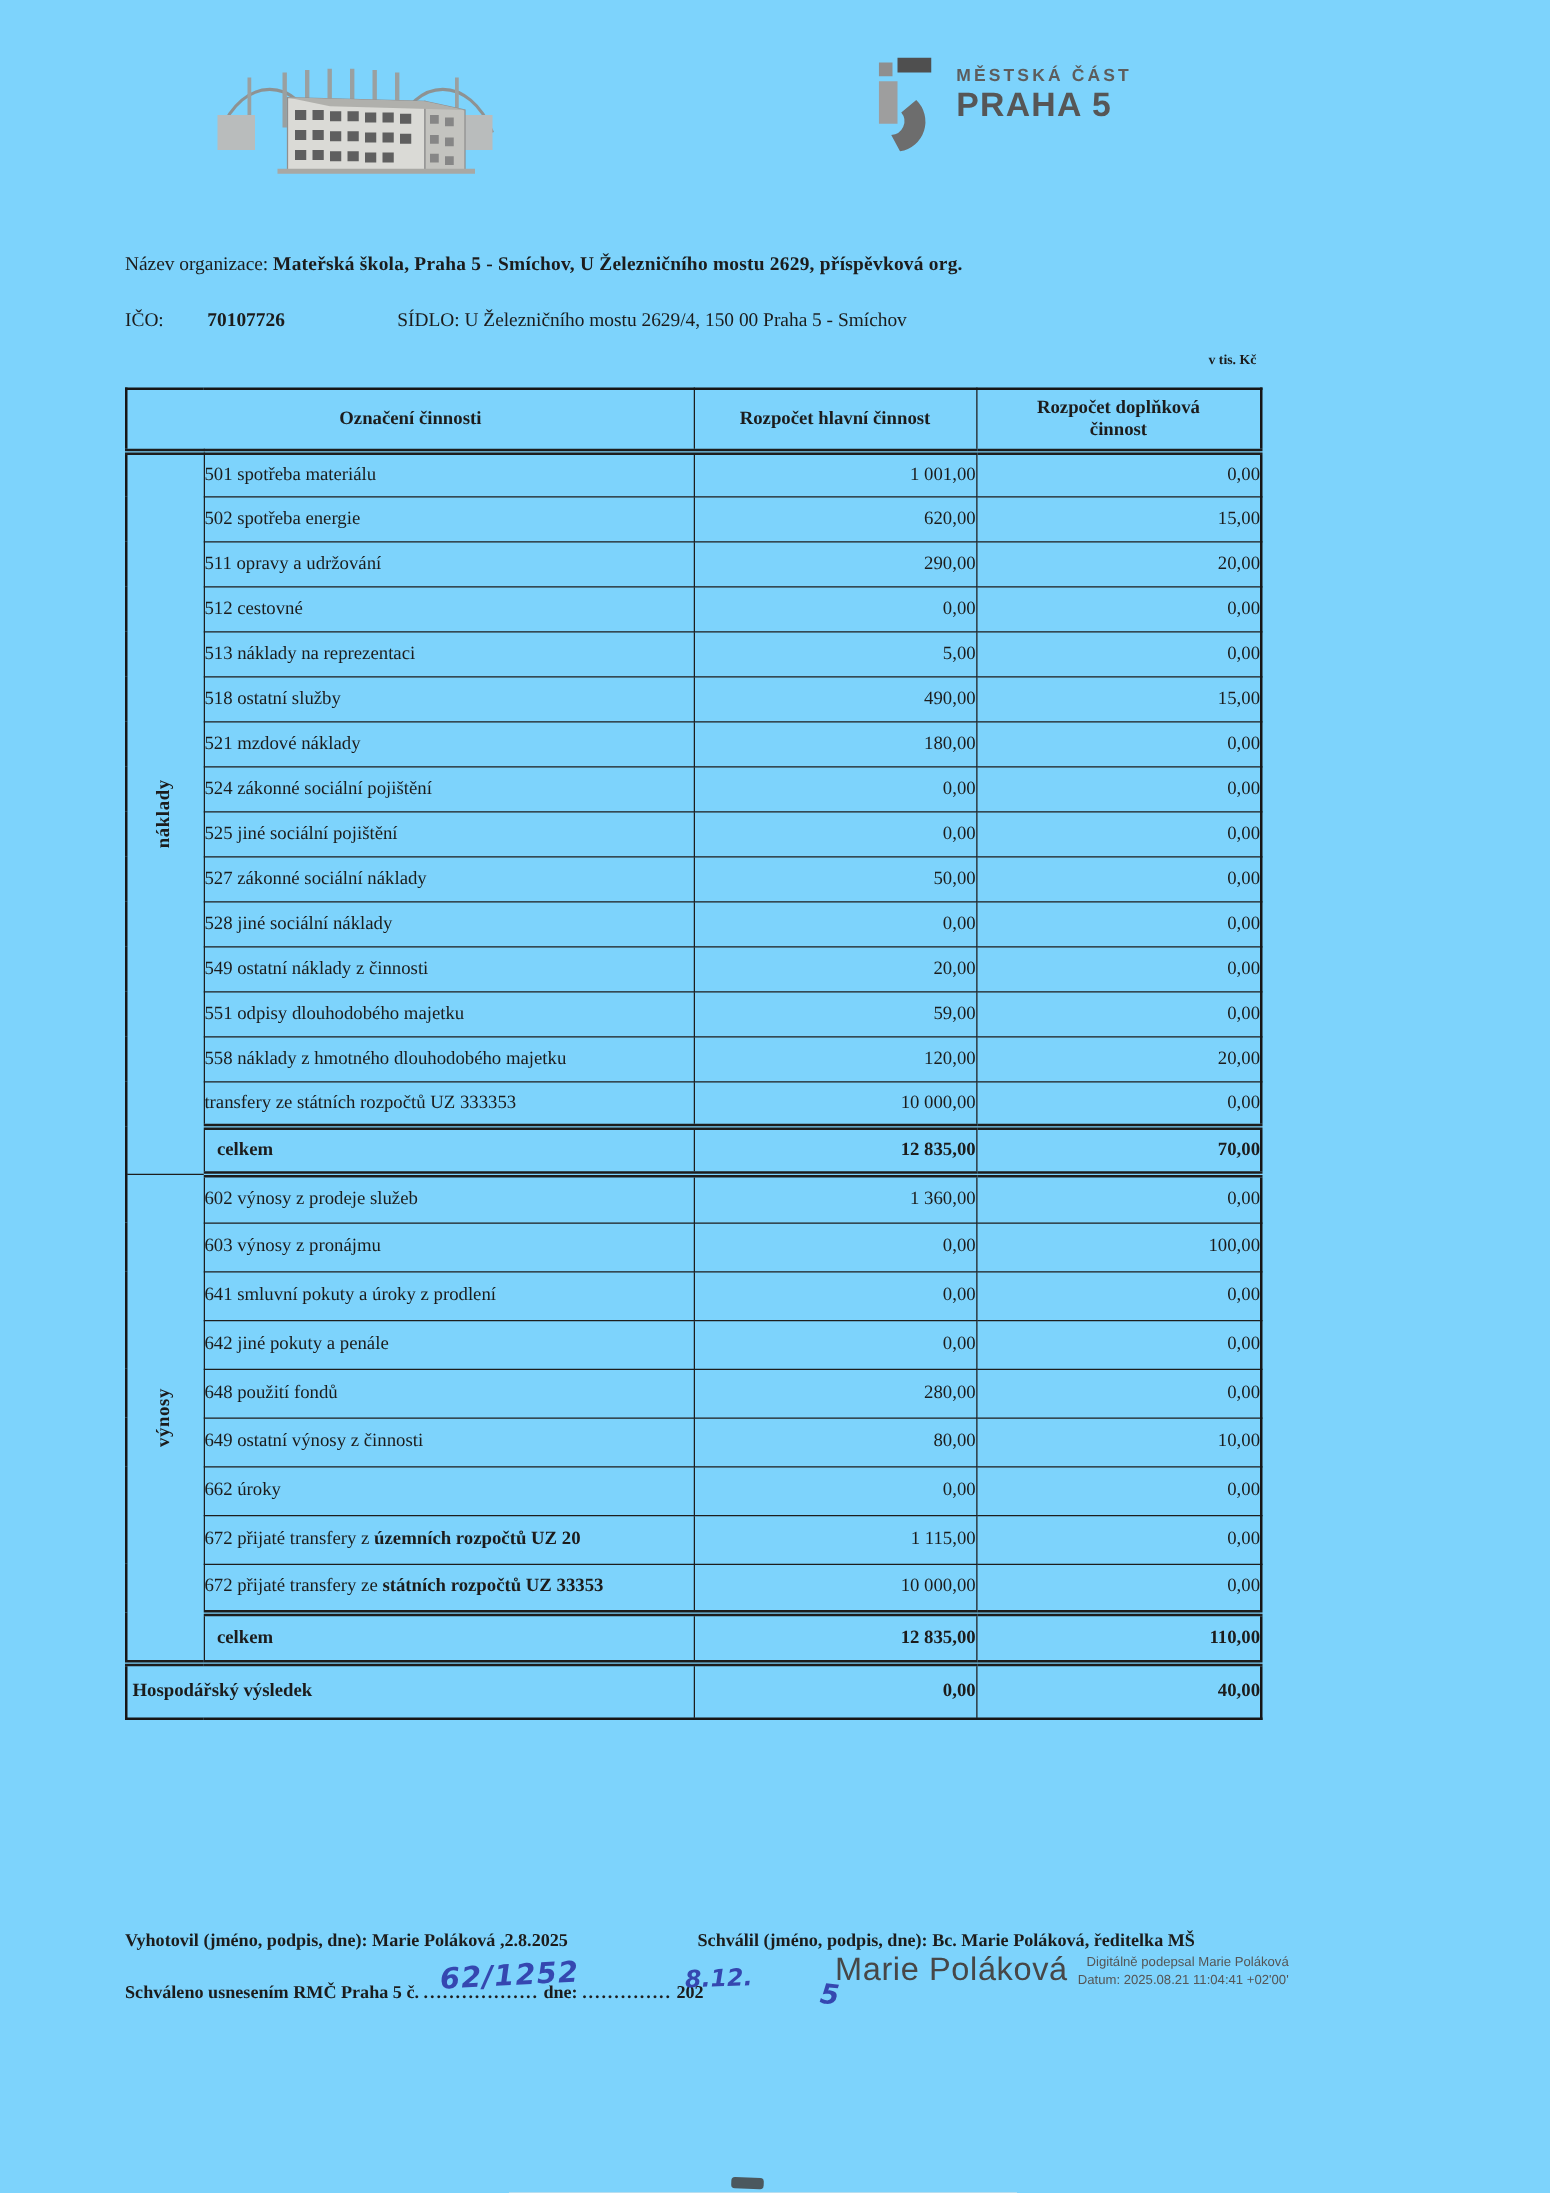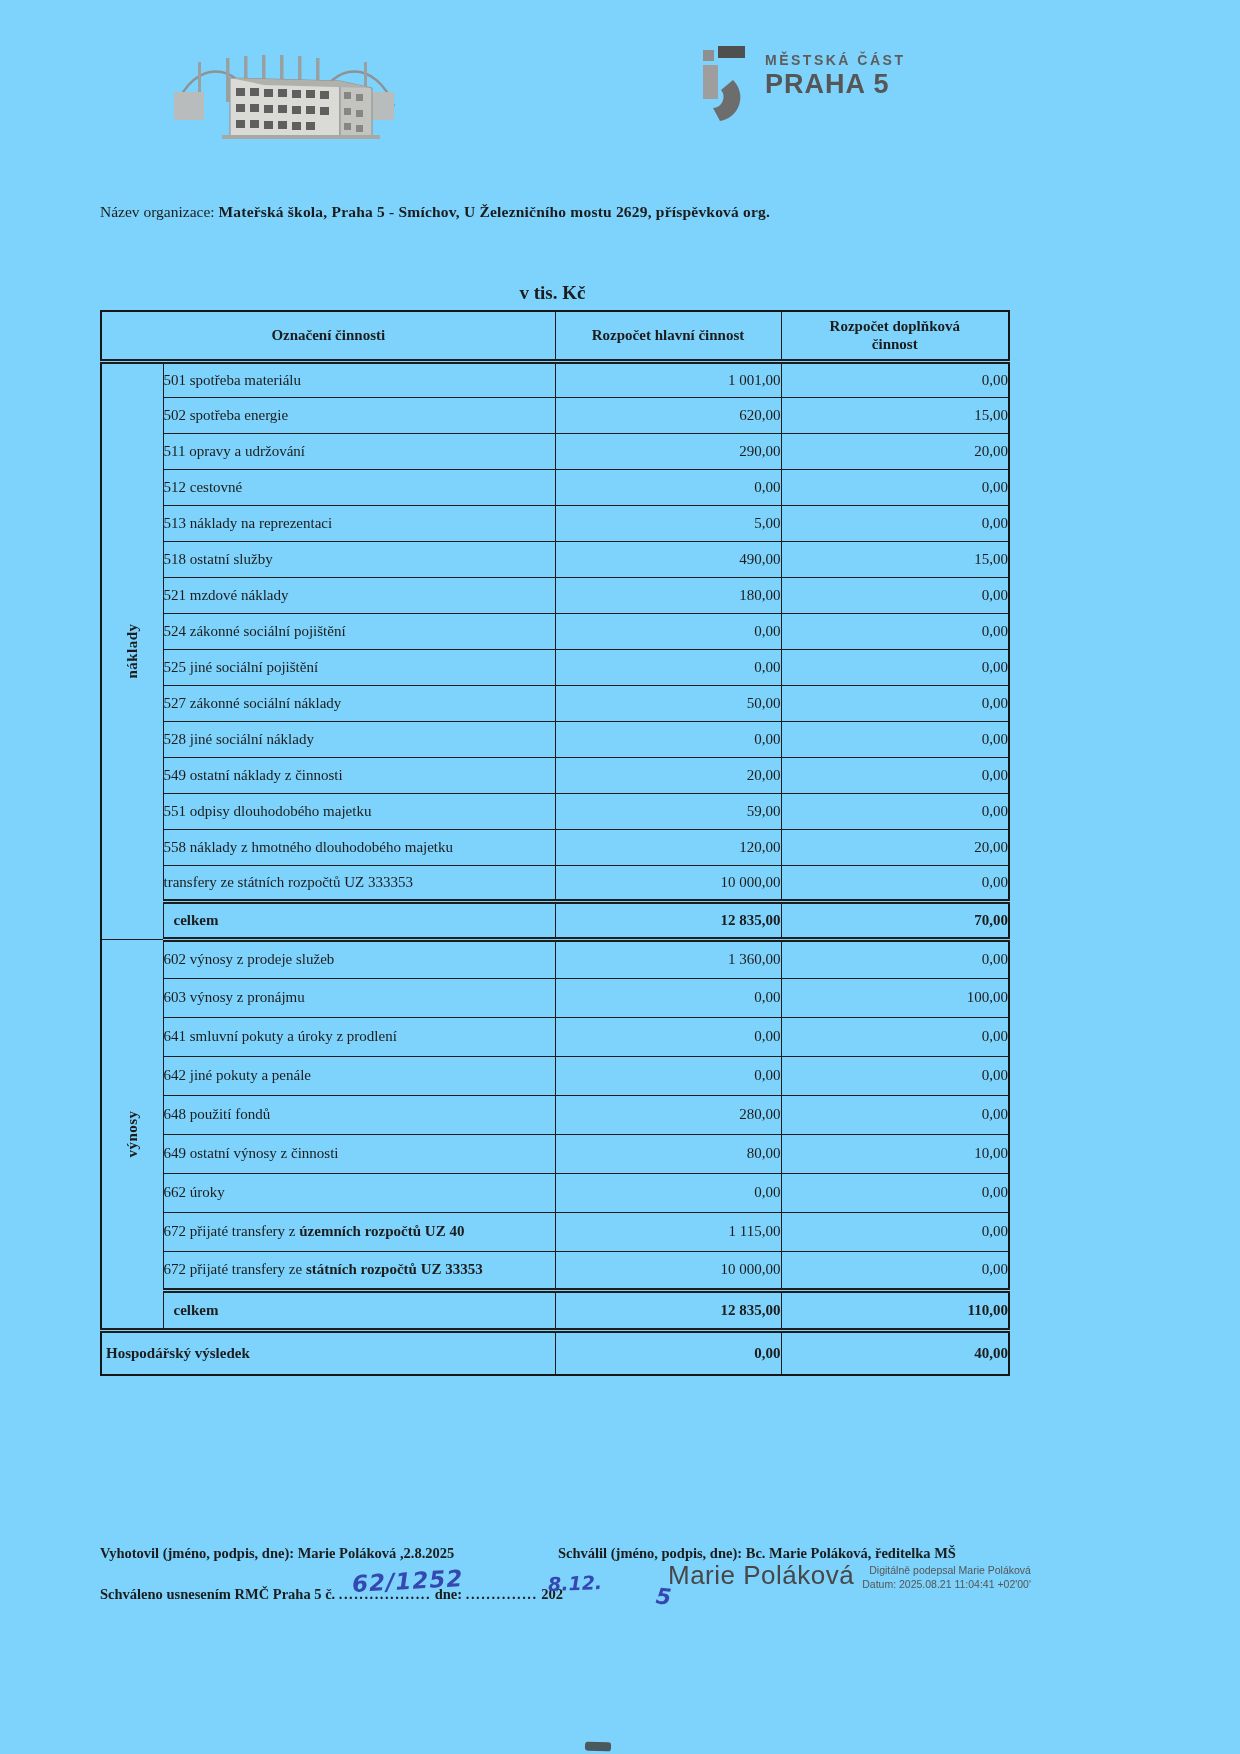--- a/index.html
+++ b/index.html
@@ -14,22 +14,22 @@
   .p5-line1{font-size:14px;font-weight:bold;letter-spacing:2.5px;color:#5d5d5d;}
   .p5-line2{font-size:27px;font-weight:bold;letter-spacing:1px;color:#565656;margin-top:1px;}
 
   .title{position:absolute;left:100px;top:143px;width:910px;text-align:center;
          font-size:19px;font-weight:bold;letter-spacing:.3px;}
   .orgline{position:absolute;left:100px;top:203px;font-size:15.5px;}
   .orgline b{letter-spacing:.2px;}
   .icoline{position:absolute;left:100px;top:248px;font-size:15.5px;width:910px;}
   .ico-label{display:inline-block;width:62px;}
   .ico-value{font-weight:bold;display:inline-block;width:148px;}
-  .units{position:absolute;left:100px;top:282px;width:905px;text-align:center;
-         font-size:19px;font-weight:bold;}
+  .units{position:absolute;left:100px;top:282px;width:905px;text-align:right;
+         font-size:11px;font-weight:bold;}
 
   
   table.budget{position:absolute;left:100px;top:310px;width:908px;border-collapse:collapse;
                table-layout:fixed;}
   table.budget th,table.budget td{border:1.6px solid #1d1d1d;font-size:15px;
                padding:0;vertical-align:middle;}
   table.budget{border:2.5px solid #161616;}
   col.cg{width:62px;} col.cn{width:392px;} col.cm{width:226px;} col.cs{width:228px;}
   tr.h{height:50px;}
   tr.h th{font-weight:bold;text-align:center;border-bottom:5px double #1d1d1d;}
@@ -137,20 +137,25 @@
       <div class="p5-line2">PRAHA 5</div>
     </div>
   </div>
 
 
   <div class="orgline">
     <span>Název organizace:</span>
     <b>Mateřská škola, Praha 5 - Smíchov, U Železničního mostu 2629, příspěvková org.</b>
   </div>
 
+  <div class="icoline">
+    <span class="ico-label">IČO:</span>
+    <span class="ico-value">70107726</span>
+    <span>SÍDLO: U Železničního mostu 2629/4, 150 00 Praha 5 - Smíchov</span>
+  </div>
 
   <div class="units">v tis. Kč</div>
 
   <table class="budget">
     <colgroup>
         <col class="cg">
         <col class="cn">
         <col class="cm">
         <col class="cs">
       </colgroup>
@@ -278,21 +283,21 @@
         <td class="name"><span>649 ostatní výnosy z činnosti</span><b></b></td>
         <td class="val">80,00</td>
         <td class="val">10,00</td>
       </tr>
       <tr class="v">
         <td class="name"><span>662 úroky</span><b></b></td>
         <td class="val">0,00</td>
         <td class="val">0,00</td>
       </tr>
       <tr class="v">
-        <td class="name"><span>672 přijaté transfery z </span><b>územních rozpočtů UZ 40</b></td>
+        <td class="name"><span>672 přijaté transfery z </span><b>územních rozpočtů UZ 20</b></td>
         <td class="val">1 115,00</td>
         <td class="val">0,00</td>
       </tr>
       <tr class="v">
         <td class="name"><span>672 přijaté transfery ze </span><b>státních rozpočtů UZ 33353</b></td>
         <td class="val">10 000,00</td>
         <td class="val">0,00</td>
       </tr>
       <tr class="t2">
         <td class="name">celkem</td>

